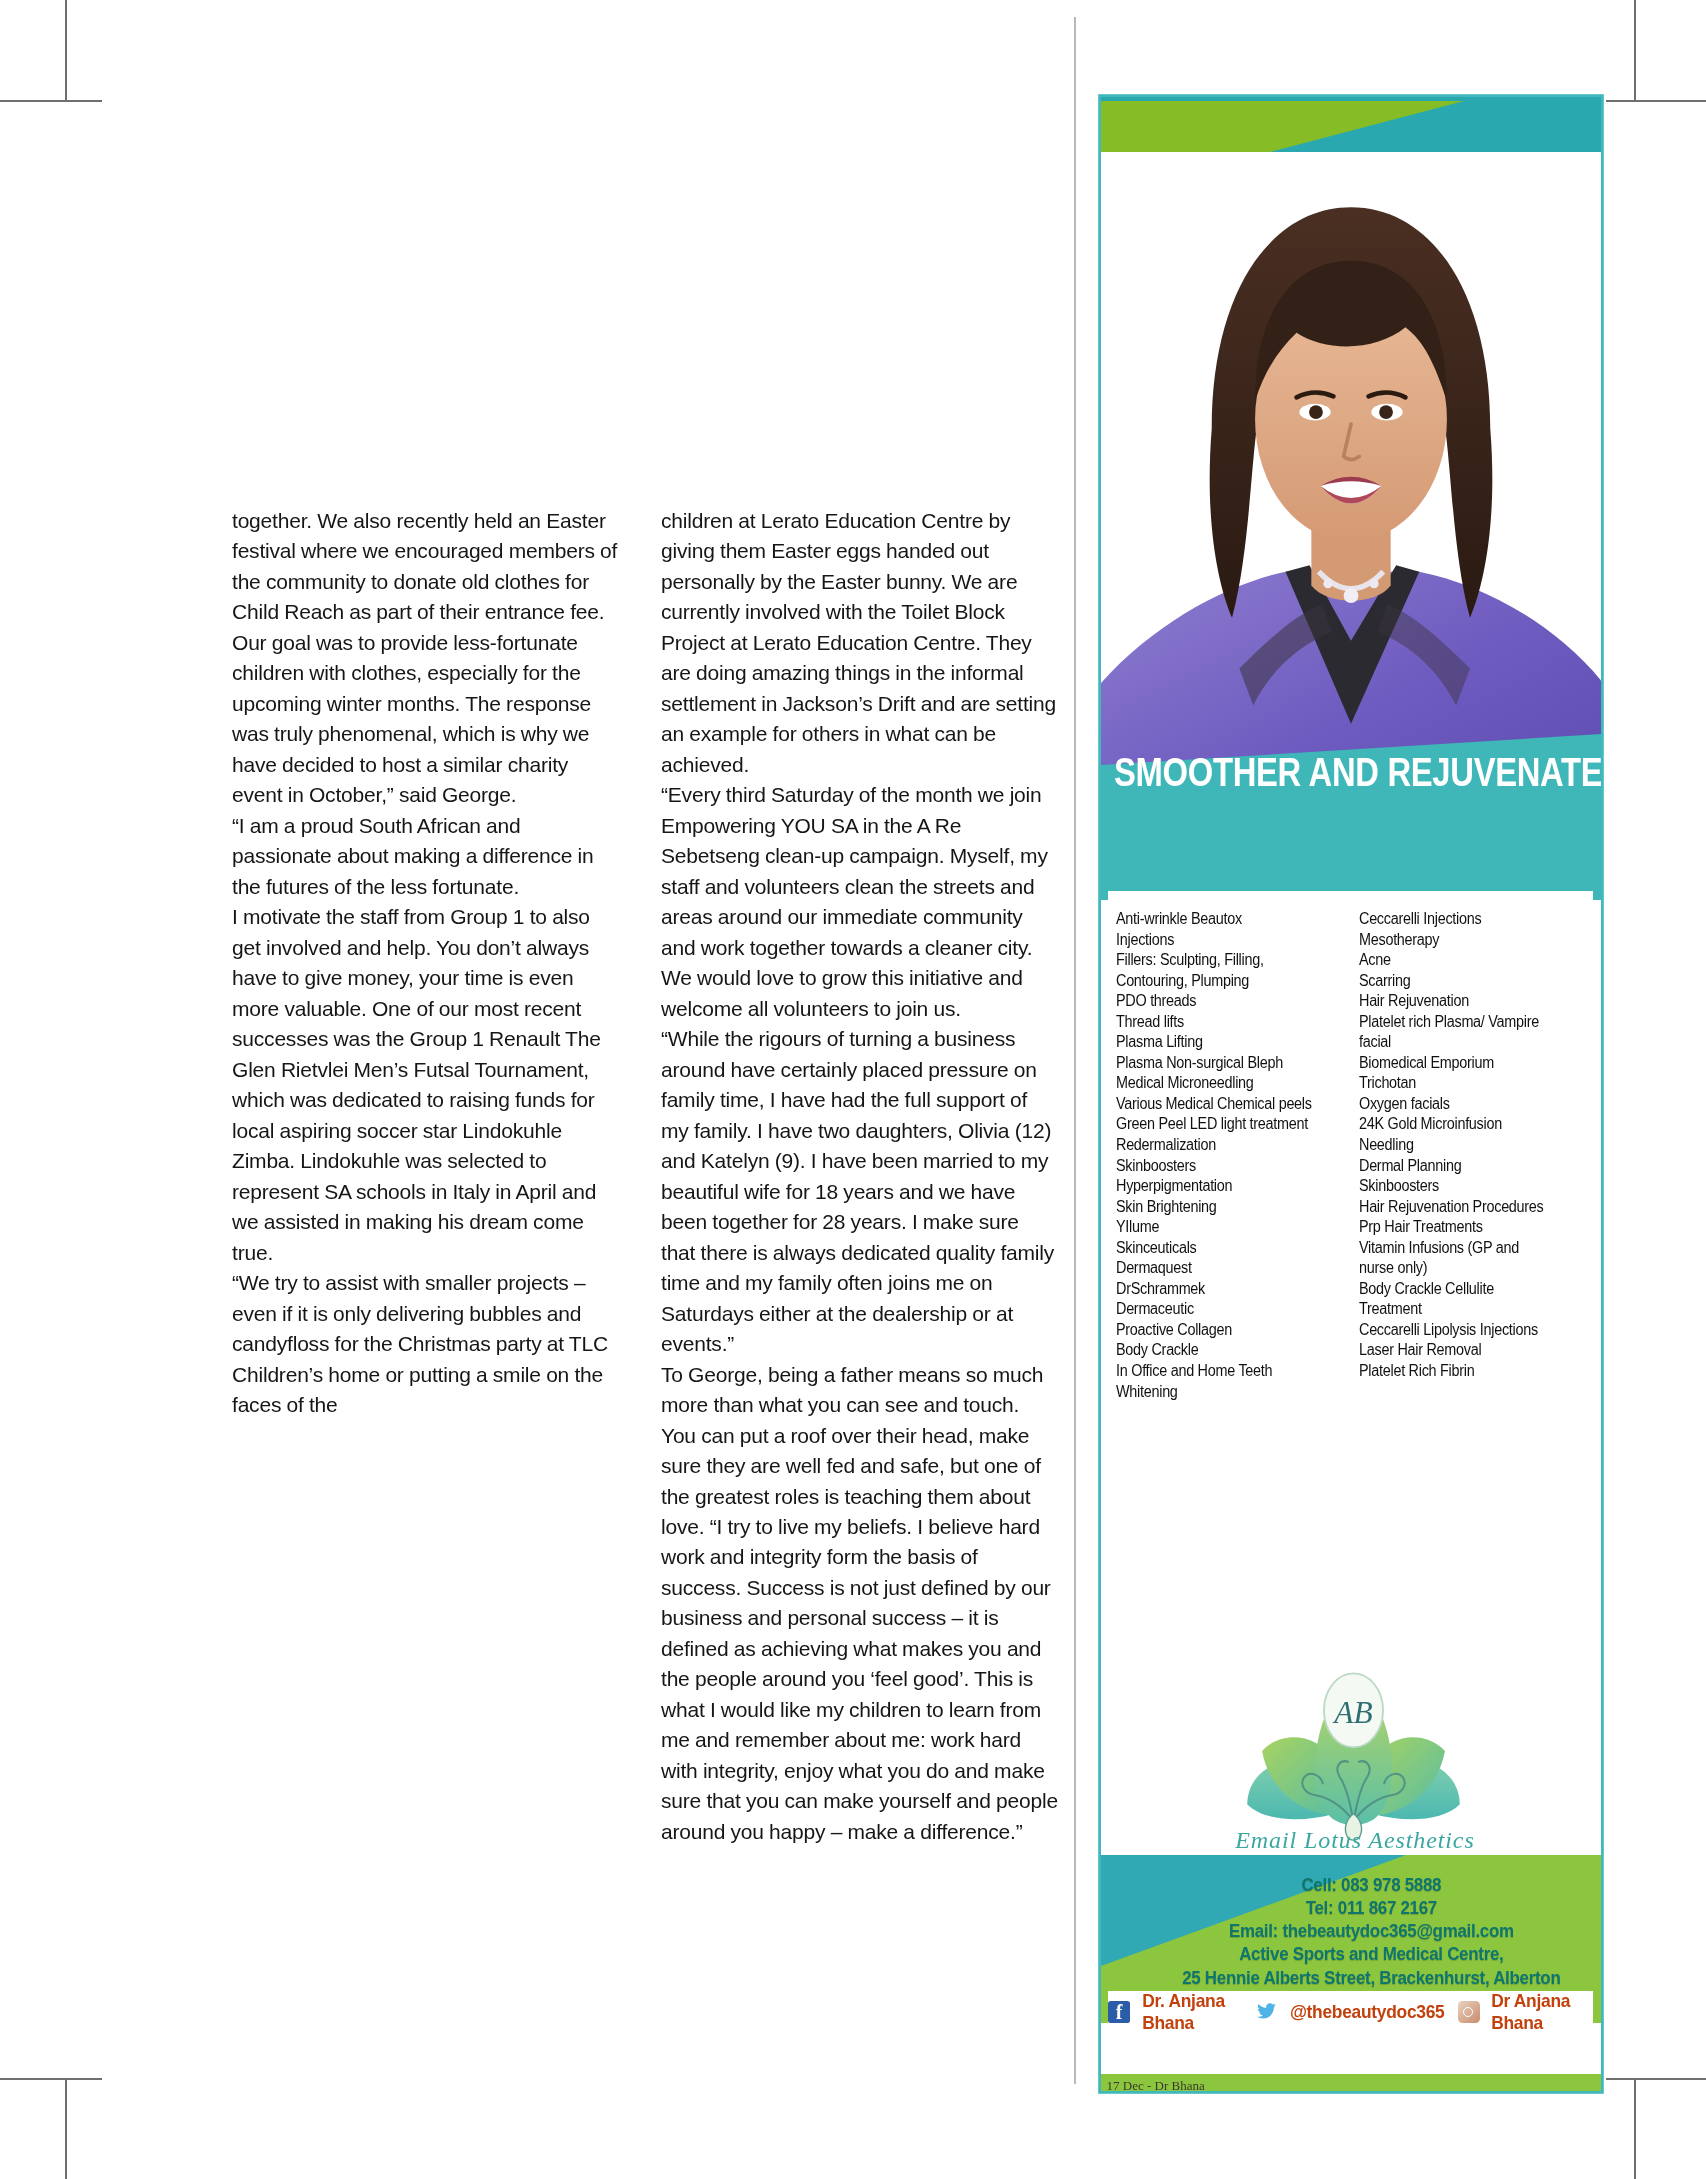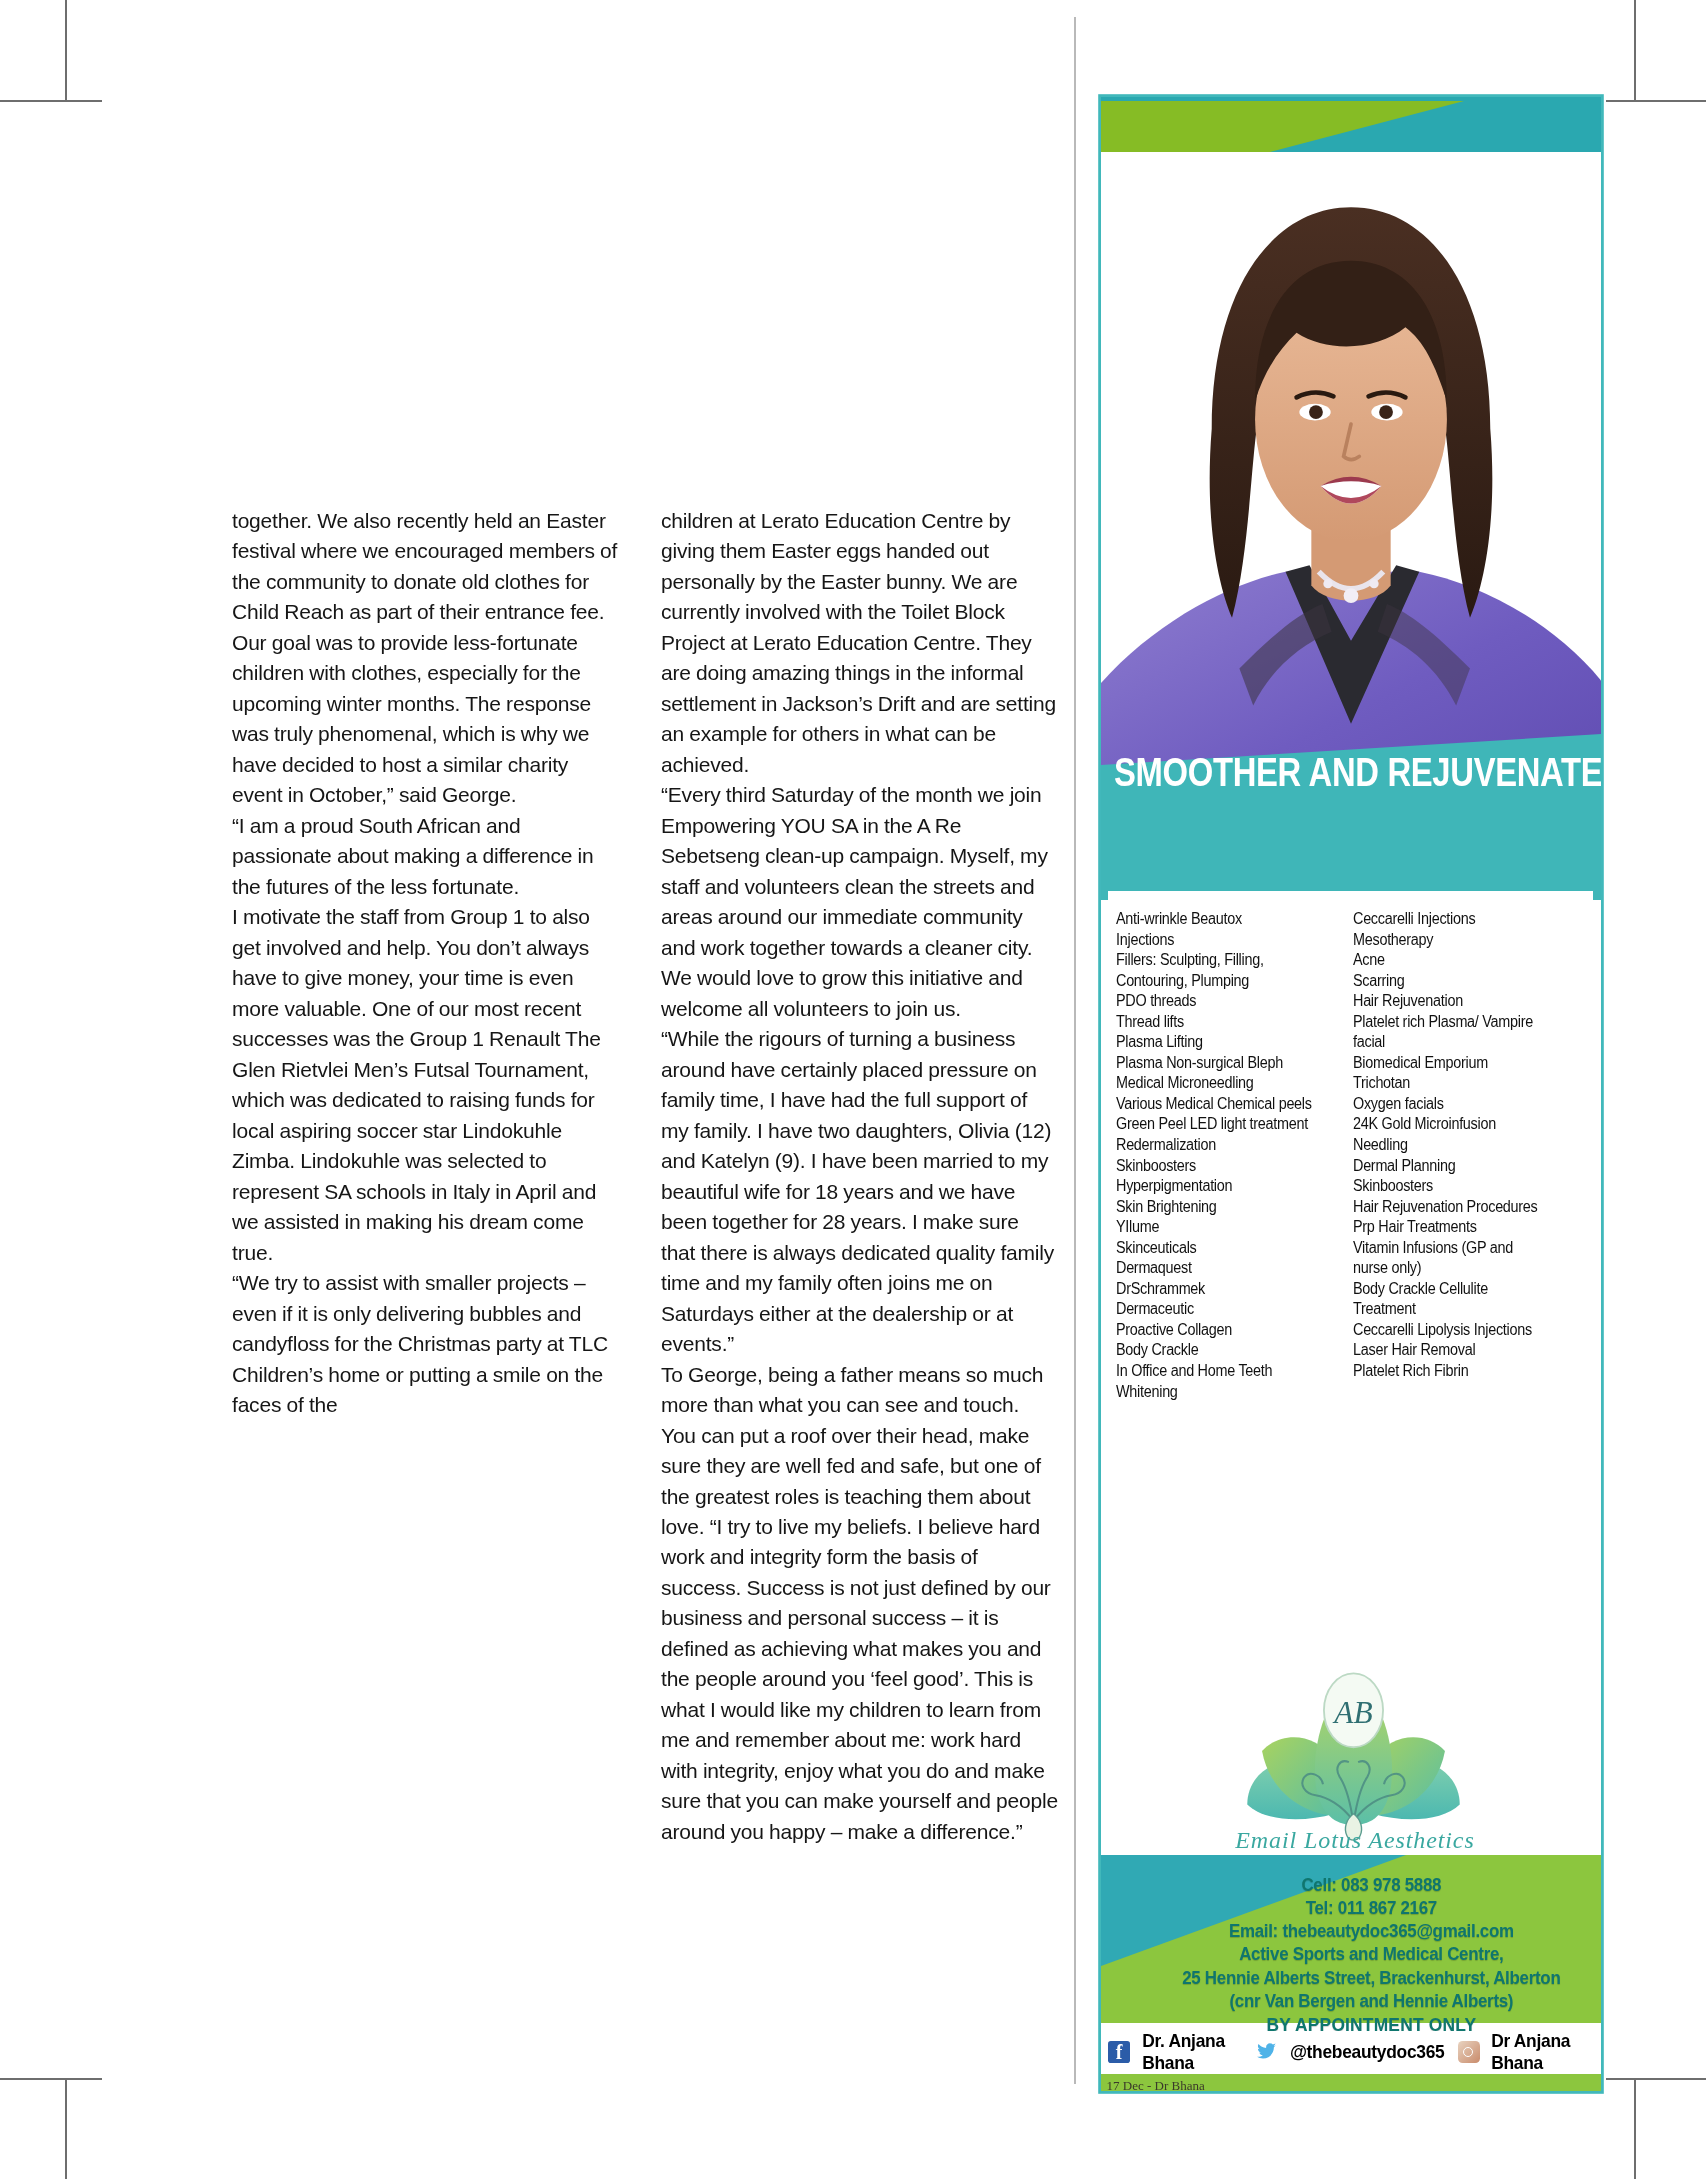--- a/index.html
+++ b/index.html
@@ -72,21 +72,21 @@
   .hl-younger{font-size:46px;transform:scaleX(.82);transform-origin:left center;
      display:inline-block;letter-spacing:-0.5px;
      text-shadow:0 0 1.8px #b9d13a;margin-left:-7.4px;}
   .hl-sub{font-size:41px;transform:scaleX(.80);transform-origin:left center;
      display:inline-block;letter-spacing:-0.4px;color:#ffffff;margin-top:3.7px;}
 
   
   #treatwrap{position:absolute;left:7.4px;top:794px;width:485px;height:923px;
      background:#ffffff;}
   #treatments{position:absolute;left:14.8px;top:812px;width:474px;
-     display:flex;gap:6px;
+     display:flex;gap:13px;
      font-family:"Liberation Sans",sans-serif;
      font-size:16px;line-height:1.285;color:#111;letter-spacing:-0.3px;}
   #treatments .tcol{width:231px;}
   #treatments .tcol span{display:block;white-space:nowrap;
      transform:scaleX(.90);transform-origin:left center;}
 
   
   #logo{position:absolute;left:137px;top:1569px;width:231px;height:194px;}
   #logo-caption{position:absolute;left:111px;top:1730px;width:286px;text-align:center;
      font-family:"Liberation Serif",serif;font-style:italic;font-size:24px;
@@ -98,24 +98,24 @@
   #contactband .tealwedge{position:absolute;left:0;top:0;width:305px;height:111px;
      background:#30a9b4;clip-path:polygon(0 0,100% 0,0 100%);}
   #contact{position:absolute;right:13px;top:1777px;width:461px;text-align:center;
      color:#0f766e;font-family:"Liberation Sans",sans-serif;font-weight:700;
      font-size:18px;line-height:1.285;letter-spacing:-0.3px;
      text-shadow:0 0.9px 0.9px rgba(0,0,0,.18);}
   #contact div{white-space:nowrap;transform:scaleX(.94);transform-origin:right center;}
   #contact .appt{font-size:18.5px;letter-spacing:0.2px;}
 
   
-  #social{position:absolute;left:7.4px;top:1934px;width:485px;height:42px;
+  #social{position:absolute;left:7.4px;top:1894px;width:485px;height:42px;
      background:#ffffff;display:flex;align-items:center;justify-content:center;gap:8.3px;
      font-family:"Liberation Sans",sans-serif;font-weight:700;font-size:18.5px;
-     color:#000000;letter-spacing:-0.3px;}
+     color:#c2410c;letter-spacing:-0.3px;}
   #social .sname{transform:scaleX(.94);transform-origin:center;}
   .sicon{width:22px;height:22px;display:inline-block;flex:0 0 auto;position:relative;}
   .fb{background:#2b5ca8;border-radius:2.8px;}
   .fb::after{content:"f";position:absolute;left:7.4px;top:0px;color:#fff;
      font-family:"Liberation Serif",serif;font-weight:700;font-size:20px;line-height:22px;}
   .ig{background:linear-gradient(135deg,#e8d3c0,#c98b6b);border-radius:4.6px;}
   .ig::after{content:"";position:absolute;left:5.5px;top:5.5px;width:10px;height:10px;
      border:1.8px solid #fff;border-radius:50%;box-sizing:border-box;}
 
   

